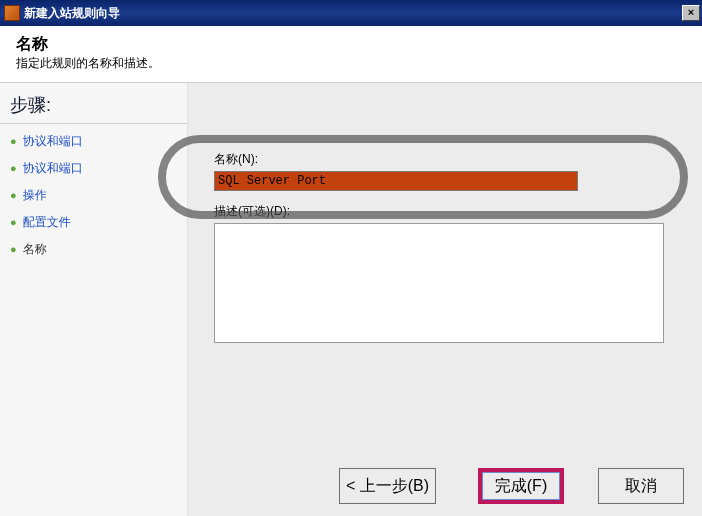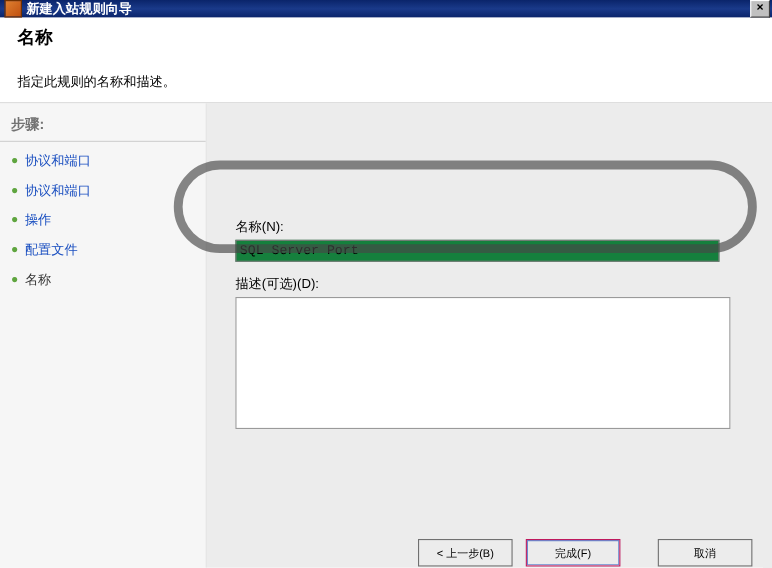--- a/index.html
+++ b/index.html
@@ -7,21 +7,21 @@
     font-family: "Microsoft YaHei", "SimSun", Tahoma, sans-serif;
     font-size: 12px;
     background: #fff;
     width: 702px;
     height: 516px;
     overflow: hidden;
   }
   .titlebar {
     background: linear-gradient(to bottom, #0a246a 0%, #1a3a8a 50%, #0a246a 100%);
     color: #fff;
-    height: 16px;
+    height: 26px;
     display: flex;
     align-items: center;
     padding: 0 2px 0 4px;
     justify-content: space-between;
   }
   .titlebar .title-left { display:flex; align-items:center; gap:4px; }
   .app-icon {
     width:16px; height:16px;
     background: linear-gradient(135deg,#e08030,#c05010);
     border:1px solid #703000;
@@ -41,37 +41,37 @@
     font-weight:bold;
     cursor:pointer;
   }
 
   .header-panel {
     background: #fff;
     padding: 8px 16px 10px 16px;
     border-bottom: 1px solid #d0d0d0;
   }
   .header-panel h1 { font-size: 16px; font-weight: bold; color:#000; }
-  .header-panel p { font-size: 12px; color:#000; margin-top:21px; }
+  .header-panel p { font-size: 12px; color:#000; margin-top:0; }
 
   .body-area {
     display:flex;
     height: calc(516px - 22px - 53px);
   }
   .sidebar {
     width: 188px;
     background: #f6f6f6;
     border-right: 1px solid #e0e0e0;
     padding-top: 4px;
   }
   .steps-header {
-    font-weight: bold;
-    font-size: 13px;
+    font-weight: normal;
+    font-size: 18px;
     padding: 6px 10px 6px 10px;
-    color:#737373;
+    color:#0f172a;
   }
   .side-sep {
     height:1px;
     background:#d0d0d0;
     margin: 0 0 4px 0;
   }
   .step-item {
     display:flex;
     align-items:center;
     gap:6px;
@@ -82,26 +82,26 @@
   }
   .step-item.current { color:#333; }
   .step-bullet { color:#5fa53f; font-size:11px; line-height:1; }
 
   .main-pane {
     flex:1;
     background:#ececec;
     position:relative;
     padding: 68px 26px 0 26px;
   }
-  .field-label { font-size:12px; color:#000; margin-bottom:3px;margin-top:36px; }
+  .field-label { font-size:12px; color:#000; margin-bottom:3px; }
   .text-input {
-    width: 440px;
+    width: 364px;
     height: 20px;
     border: 1px solid #7a7a7a;
-    background:#15803d;
+    background:#c2410c;
     font-family: "Consolas","Courier New",monospace;
     font-size:12px;
     padding: 1px 3px;
   }
   .desc-label { margin-top: 12px; }
   .textarea-input {
     width: 450px;
     height: 120px;
     border: 1px solid #9a9a9a;
     background:#fff;
@@ -113,31 +113,32 @@
   .button-bar {
     position:absolute;
     bottom: 20px;
     right: 18px;
     display:flex;
     gap:12px;
   }
   .button-bar .sep { width:10px; }
   button.win-btn {
     min-width: 86px;
-    height: 25px;
+    height: 36px;
     background:#ececec;
     border:1px solid #707070;
-    font-size:10px;
+    font-size:16px;
     font-family: inherit;
     cursor:pointer;
     padding: 0 6px;
   }
   button.win-btn.default {
-    border:1px solid #be185d;
+    border:4px solid #be185d;
     box-shadow: inset 0 0 0 1px #6a8ad0;
+    margin-left: 30px;
   }
   button.win-btn:disabled { color:#888; }
 
   .annotation {
     position:absolute;
     pointer-events:none;
     border: 8px solid rgba(70,70,70,0.65);
     border-radius: 50px;
     left: -30px;
     top: 52px;

